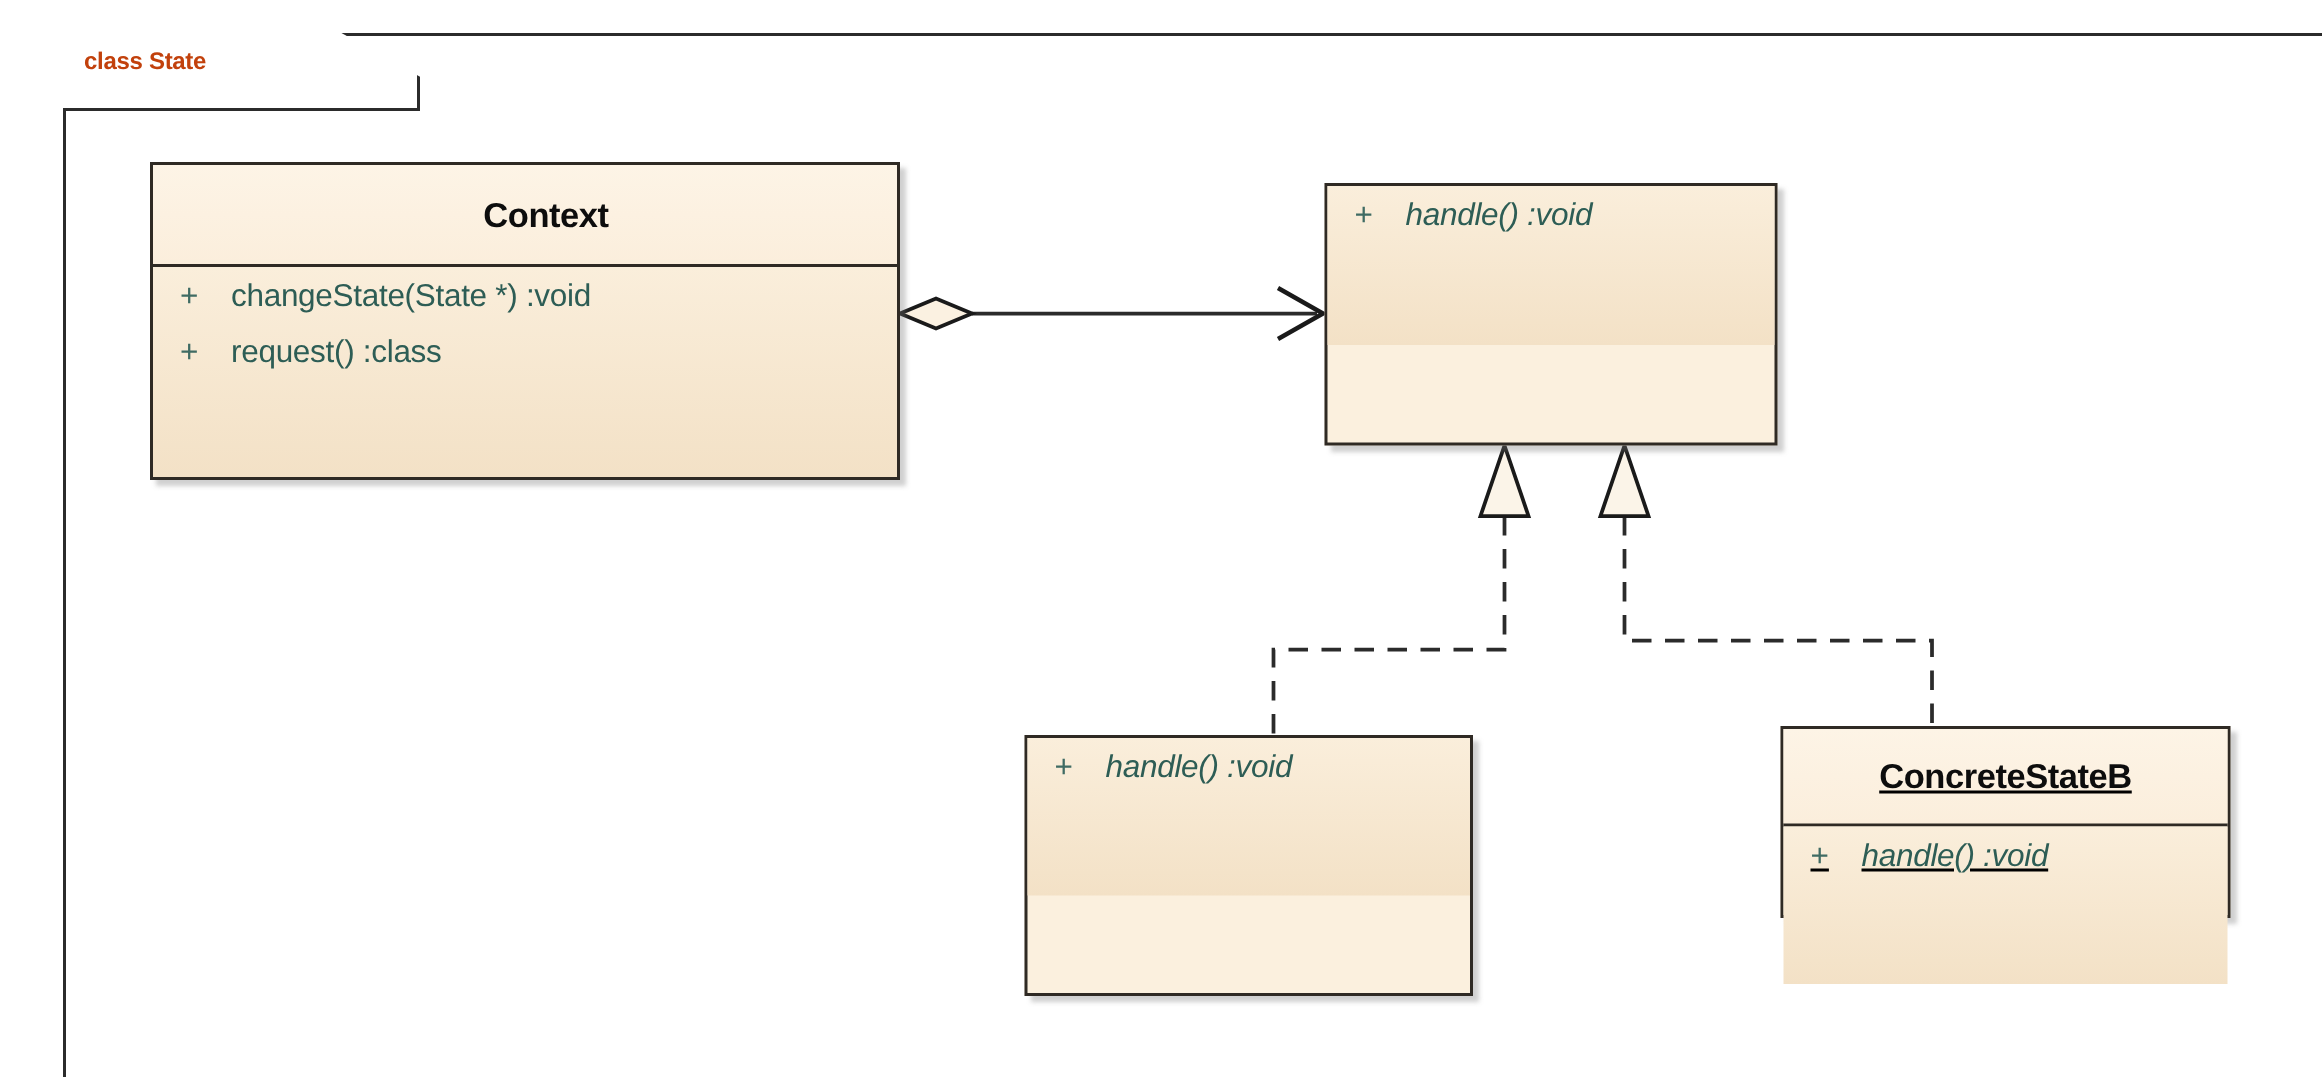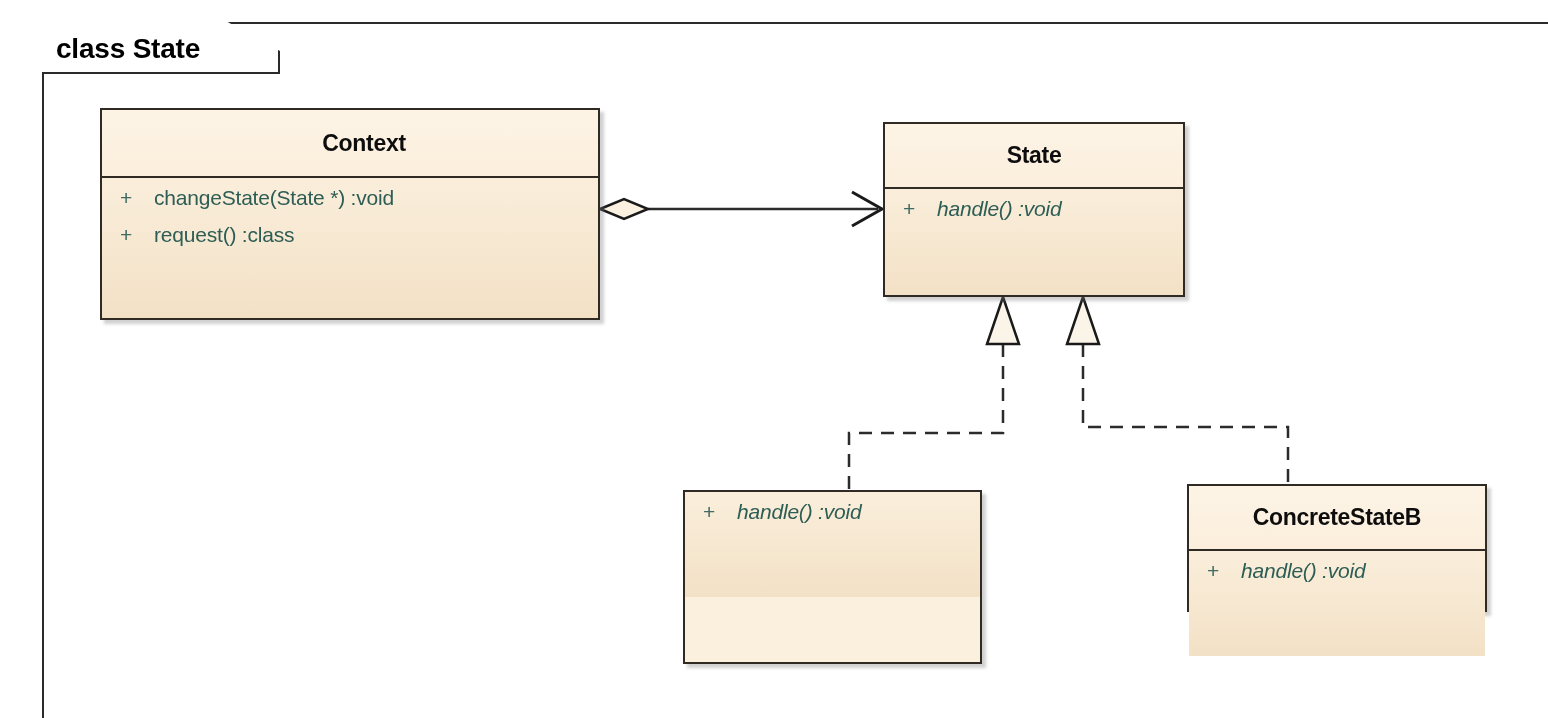--- a/index.html
+++ b/index.html
@@ -41,23 +41,23 @@
     border-top: none;
     border-left: none;
     box-sizing: border-box;
     -webkit-clip-path: polygon(0 0, 78% 0, 100% 56%, 100% 100%, 0 100%);
     clip-path: polygon(0 0, 78% 0, 100% 56%, 100% 100%, 0 100%);
   }
   .frame-tab-label {
     position: absolute;
     left: 56px;
     top: 33px;
-    font-size: 28px;
+    font-size: 16px;
     font-weight: bold;
-    color: #000000;
+    color: #c2410c;
     letter-spacing: -0.2px;
     white-space: nowrap;
   }
 
   
   .uml-class {
     position: absolute;
     box-sizing: border-box;
     border: 2px solid #2f2a24;
     background: #fbf0de;
@@ -114,21 +114,21 @@
   #class-context .cls-body   { height: 140px; }
 
   #class-state { left: 883px; top: 122px; width: 302px; height: 175px; }
   #class-state .cls-header { height: 65px; }
   #class-state .cls-body   { height: 106px; }
 
   #class-concrete-a { left: 683px; top: 490px; width: 299px; height: 174px; }
   #class-concrete-a .cls-header { height: 65px; }
   #class-concrete-a .cls-body   { height: 105px; }
 
-  #class-concrete-b { left: 1187px; top: 484px; width: 300px; height: 128px; }
+  #class-concrete-b { left: 1187px; top: 484px; width: 300px; height: 128px; text-decoration: underline; }
   #class-concrete-b .cls-header { height: 65px; }
   #class-concrete-b .cls-body   { height: 105px; }
 
   
   #connectors {
     position: absolute;
     left: 0; top: 0;
     width: 1548px;
     height: 718px;
     pointer-events: none;
@@ -172,23 +172,20 @@
         <span class="member-sig">changeState(State *)  :void</span>
       </div>
       <div class="member-row">
         <span class="member-vis">+</span>
         <span class="member-sig">request()  :class</span>
       </div>
     </div>
   </div>
 
   <div class="uml-class" id="class-state">
-    <div class="cls-header">
-      <span class="cls-name">State</span>
-    </div>
     <div class="cls-body">
       <div class="member-row">
         <span class="member-vis">+</span>
         <span class="member-sig abstract">handle()  :void</span>
       </div>
     </div>
   </div>
 
   <div class="uml-class" id="class-concrete-a">
     <div class="cls-body">

